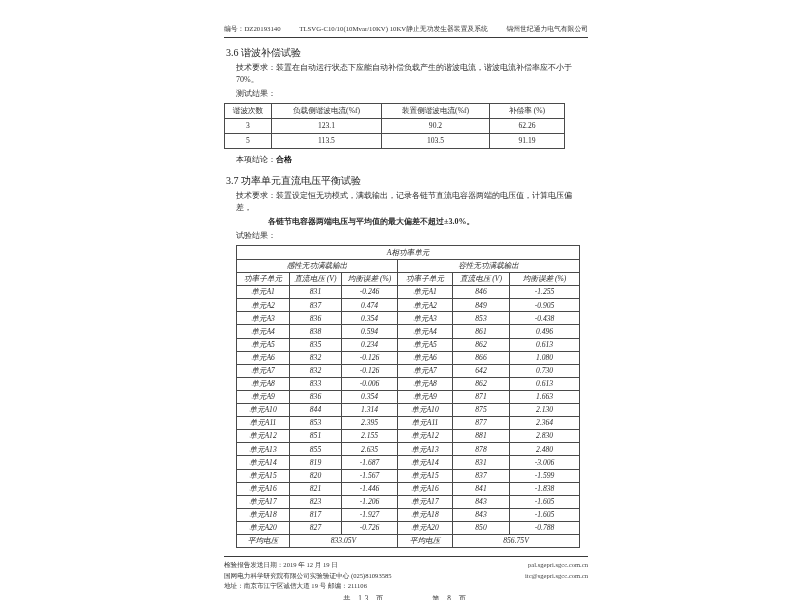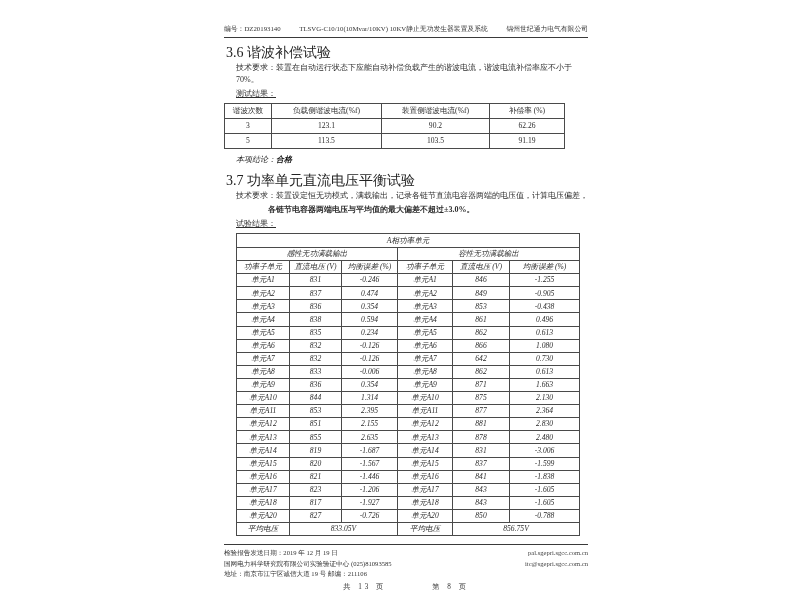--- a/index.html
+++ b/index.html
@@ -8,33 +8,33 @@
     font-family:"Liberation Serif","DejaVu Serif",serif;color:#2b2b2b;
     -webkit-font-smoothing:antialiased;
   }
   .doc{position:absolute;left:224px;top:24px;width:364px;}
 
   
   .hdr{display:flex;justify-content:space-between;align-items:flex-end;
        font-size:6.8px;line-height:9px;padding-bottom:4px;border-bottom:1px solid #3a3a3a;color:#333;}
   .hdr .mid{white-space:nowrap;}
 
-  .sec-heading{font-size:14px;line-height:12px;margin:9px 0 3px 2px;color:#222;}
-  .body-line{font-size:8px;line-height:12px;margin:0 0 2px 12px;color:#2e2e2e;}
+  .sec-heading{font-size:10px;line-height:12px;margin:9px 0 3px 2px;color:#222;}
+  .body-line{font-size:8px;line-height:12px;margin:0 12px 2px 12px;color:#2e2e2e;}
   .body-line.indent2{margin-left:44px;font-weight:bold;}
-  .label-line{font-size:8px;line-height:12px;margin:2px 0 3px 12px;color:#2e2e2e;text-decoration:underline;}
+  .label-line{font-size:8px;line-height:12px;margin:2px 0 3px 12px;color:#2e2e2e;}
 
   table{border-collapse:collapse;table-layout:fixed;}
   td,th{border:1px solid #4a4a4a;font-weight:normal;text-align:center;
         font-size:7.6px;line-height:1;padding:0 2px;overflow:hidden;white-space:nowrap;color:#2b2b2b;}
 
   .t1{width:340px;margin-left:0;}
   .t1 td,.t1 th{height:14px;}
 
-  .concl{font-size:8px;line-height:12px;margin:5px 0 8px 12px;font-style:italic;}
+  .concl{font-size:8px;line-height:12px;margin:5px 0 8px 12px;}
   .concl b{font-weight:bold;color:#111;}
 
   .t2{width:343px;margin-left:12px;font-style:italic;}
   .t2 td,.t2 th{height:12.1px;}
   .t2 .ttl{height:13px;}
 
   
   .ftr{margin-top:8px;border-top:1px solid #3a3a3a;padding-top:3px;font-size:6.6px;line-height:10.5px;color:#333;}
   .ftr-row{display:flex;justify-content:space-between;}
   .ftr-right{color:#444;}

